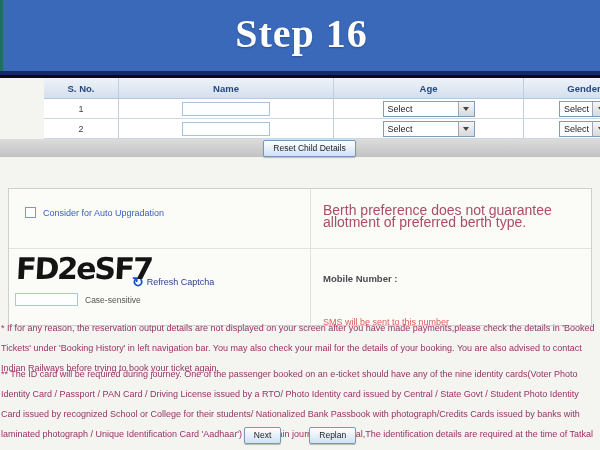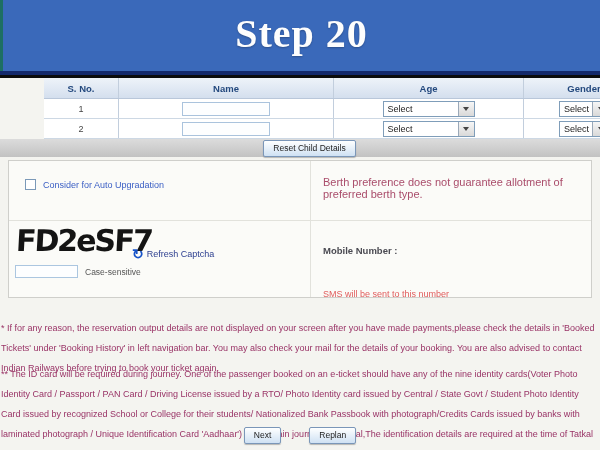--- a/index.html
+++ b/index.html
@@ -54,31 +54,31 @@
     display:flex; align-items:center; justify-content:center;padding-left:19px;
   }
   .btn-classic {
     font-family:"Liberation Sans", sans-serif; font-size:8.5px; color:#222;
     background:linear-gradient(#feffff,#cfe1f3); border:1px solid #7a96b8;
     border-radius:2px; padding:2px 9px 3px; box-shadow:0 1px 1px rgba(0,0,0,.25);
     cursor:pointer;
   }
   
   .opt-box {
-    position:absolute; top:160px; left:8px; width:584px; height:138px;
+    position:absolute; top:188px; left:8px; width:584px; height:138px;
     background:#fbfbf8; border:1px solid #cfcfcb;
   }
   .opt-r1 { display:flex; height:60px; border-bottom:1px solid #e2e2dc; }
   .opt-r2 { display:flex; height:76px; }
   .opt-left { width:302px; border-right:1px solid #e2e2dc; position:relative; }
   .opt-right { flex:1; position:relative; }
   .auto-up { position:absolute; top:18px; left:16px; display:flex; align-items:center; gap:7px; }
   .cb { width:11px; height:11px; background:#fff; border:1px solid #7b99b8; }
   .auto-up-label { font-size:9px; color:#3a5ec4; }
-  .berth-note { position:absolute; top:15px; left:12px; width:262px; font-size:11px; line-height:12px; color:#aa4d6b; }
+  .berth-note { position:absolute; top:15px; left:12px; width:262px; font-size:14px; line-height:12px; color:#aa4d6b; }
   .captcha-code {
     position:absolute; top:2px; left:7px;
     font-family:"DejaVu Sans", sans-serif; font-weight:bold; font-size:30px; color:#141414;
     letter-spacing:-2px; transform:skewX(-3deg);
   }
   .captcha-input {
     position:absolute; top:44px; left:6px; width:63px; height:13px;
     border:1px solid #abc6e0; background:#fdfeff; font-size:9px; padding:0 2px; outline:none;
   }
   .case-note { position:absolute; top:46px; left:76px; font-size:8.5px; color:#555; }
@@ -98,21 +98,21 @@
     position:absolute; top:427px; left:0; width:600px;
     display:flex; justify-content:center; gap:28px;
   }
 </style>
 </head>
 <body>
 
 <div class="stage">
 
   <div class="banner">
-    <div class="banner-title">Step 20</div>
+    <div class="banner-title">Step 16</div>
   </div>
   <div class="banner-line-navy"></div>
   <div class="banner-line-black"></div>
 
   <div class="child-table">
     <div class="t-row t-head">
       <div class="t-cell c-sno">S. No.</div>
       <div class="t-cell c-name">Name</div>
       <div class="t-cell c-age">Age</div>
       <div class="t-cell c-gender">Gender</div>

